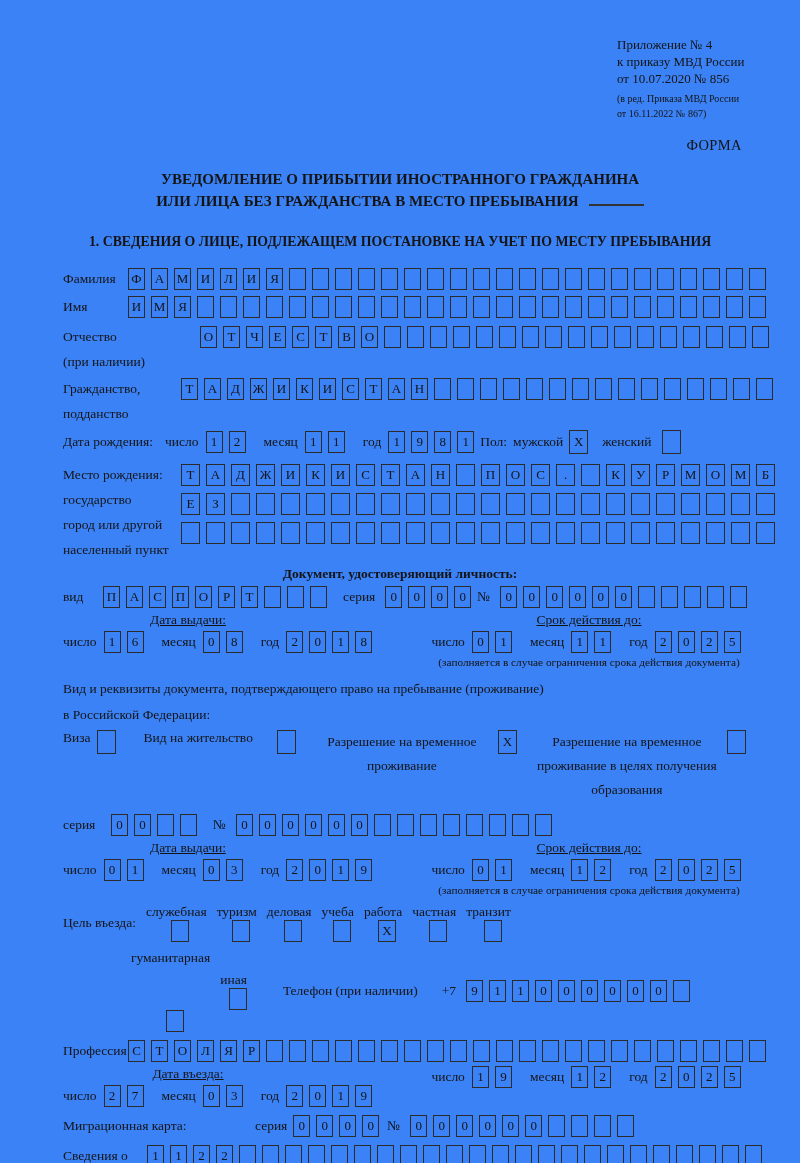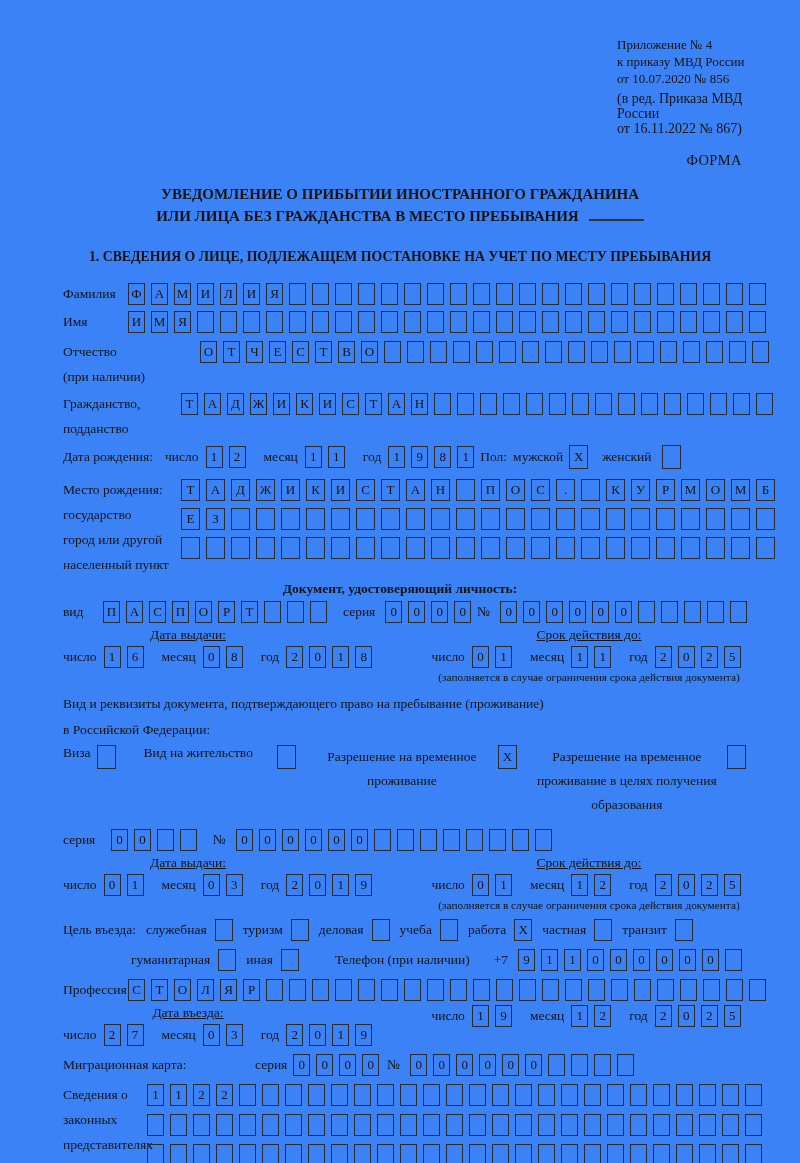--- a/index.html
+++ b/index.html
@@ -5,21 +5,21 @@
   * { margin:0; padding:0; box-sizing:border-box; }
   body { background:#ffffff; }
   .page {
     width:800px; height:1163px; background:#3b82f6; color:#141414;
     font-family:"Liberation Serif","DejaVu Serif",serif;
     font-size:13.5px; overflow:hidden; padding:36px 25px 0 63px; position:relative;
   }
   
   .hdr-block { margin-left:554px; width:170px; }
   .hdr-line { font-size:13px; line-height:17px; }
-  .hdr-sub  { font-size:14px; line-height:15px; }
+  .hdr-sub  { font-size:10px; line-height:15px; }
   .hdr-gap  { margin-top:4px; }
   .forma { text-align:right; padding-right:33px; font-weight:normal; font-size:14.5px; margin-top:16px; letter-spacing:0.4px; }
   .centered-full { margin-left:-63px; margin-right:-25px; text-align:center; }
   .title { font-weight:bold; font-size:15px; line-height:22px; margin-top:14px; }
   .blank-line { display:inline-block; width:55px; border-bottom:2px solid #333; height:14px; margin-left:10px; }
   .sec-heading { font-weight:bold; font-size:13.8px; margin-top:22px; }
   
   .frow { display:flex; align-items:center; }
   .frow-top { display:flex; align-items:flex-start; }
   .mt2{margin-top:2px}.mt4{margin-top:4px}.mt6{margin-top:6px}.mt8{margin-top:8px}.mt12{margin-top:12px}.mt18{margin-top:18px}
@@ -46,21 +46,21 @@
   .dhead-left { padding-right:90px; }
   .dlab { margin:0 7px 0 12px; flex:none; }
   .dlab-first { margin-left:0; }
   .dnote { font-size:11.3px; text-align:center; margin-top:3px; }
   
   .opt-label { text-align:center; line-height:24px; }
   .opt-w { width:172px; flex:none; }
   .opt-w2 { width:180px; flex:none; }
   .ml6{margin-left:6px}.ml10{margin-left:10px}.ml14{margin-left:14px}
   .ml20{margin-left:20px}.ml24{margin-left:24px}.ml28{margin-left:28px}.ml36{margin-left:36px}
-  .p-opt { display:flex; align-items:center; margin-left:10px; }
+  .p-opt { display:flex; align-items:center; margin-left:10px;flex-direction:column; }
   .p-opt .cbox-sm { margin-left:8px; }
   .bp-rows > .cells { margin-top:7px; }
   .bp-rows > .cells:first-child { margin-top:2px; }
 </style>
 </head>
 <body>
 
 <div class="page">
 
   <div class="hdr-block">
@@ -535,21 +535,21 @@
         <span>частная</span>
         <span class="cbox cbox-sm"></span>
       </span>
     <span class="p-opt">
         <span>транзит</span>
         <span class="cbox cbox-sm"></span>
       </span>
   </div>
 
   <div class="frow mt8" style="margin-left:68px;">
-    <span class="p-opt" style="margin-left:0;">
+    <span class="p-opt" style="margin-left:0;gap:44px;">
         <span>гуманитарная</span>
         <span class="cbox cbox-sm ml14"></span>
       </span>
     <span class="p-opt ml24">
         <span>иная</span>
         <span class="cbox cbox-sm ml14"></span>
       </span>
     <span class="ml36">Телефон (при наличии)</span>
     <span style="margin:0 10px 0 24px;">+7</span>
     <span class="cells">

